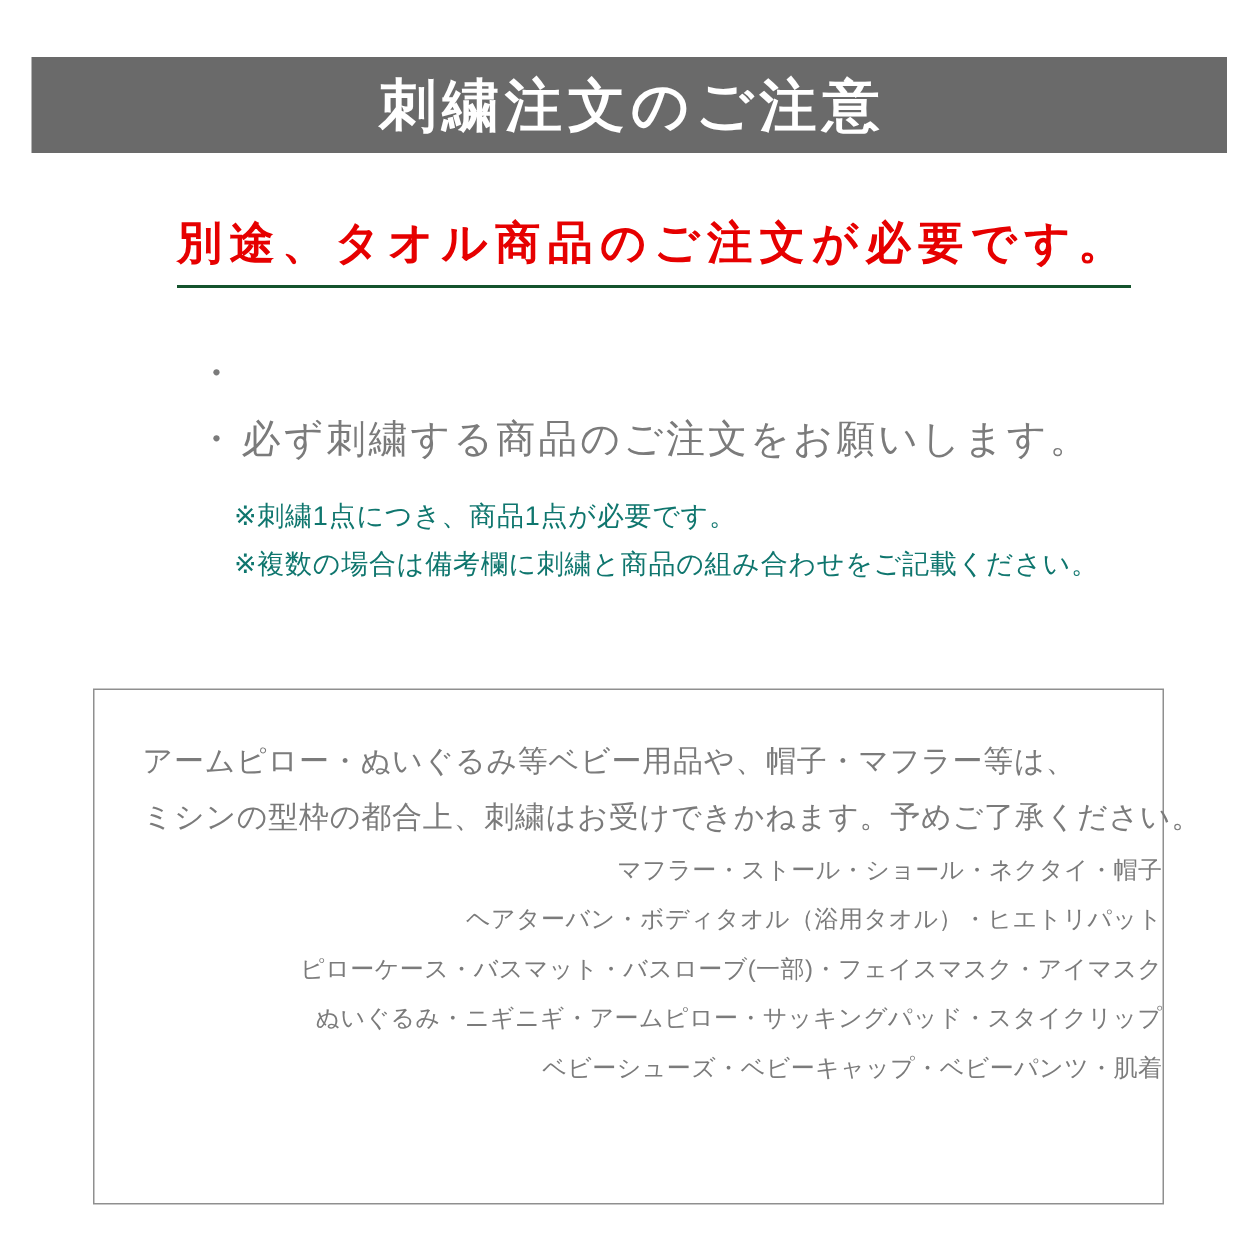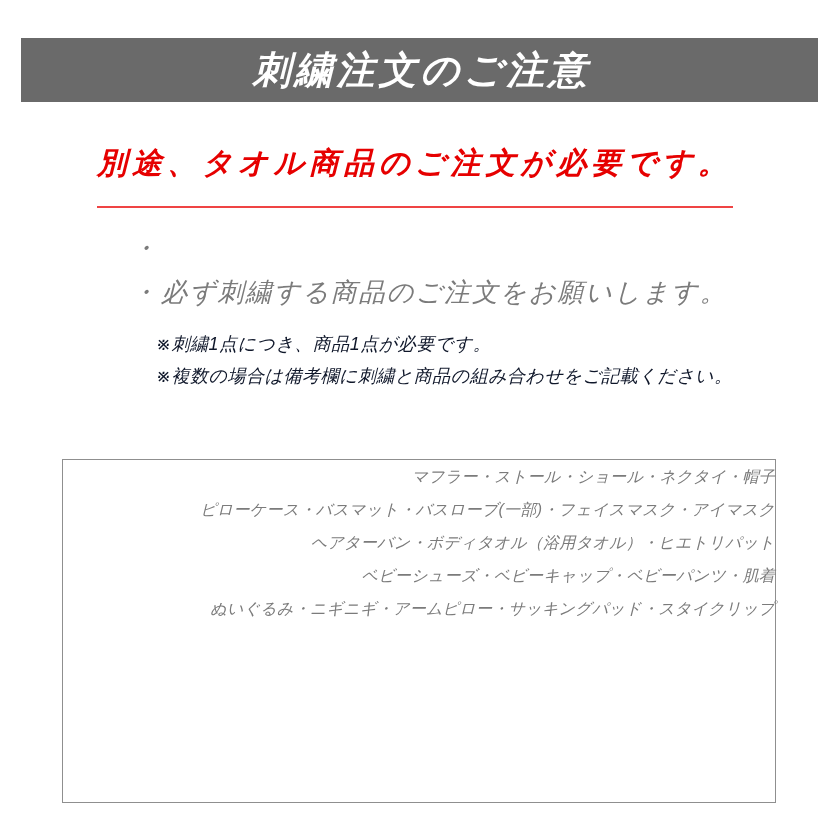--- a/index.html
+++ b/index.html
@@ -4,21 +4,21 @@
 <style>
   html, body { margin: 0; padding: 0; }
   body {
     width: 840px;
     height: 840px;
     background: #ffffff;
     font-family: "Liberation Sans", "DejaVu Sans", sans-serif;
     position: relative;
     overflow: hidden;
   }
-  .canvas { position: absolute; inset: 0; font-style: italic; }
+  .canvas { position: absolute; inset: 0; }
 
   
   .banner {
     position: absolute;
     left: 21px; top: 38px;
     width: 797px; height: 64px;
     background: #6a6a6a;
     display: flex;
     align-items: center;
     justify-content: center;
@@ -29,29 +29,29 @@
     font-size: 38px;
     font-weight: bold;
     letter-spacing: 4px;
     text-indent: 4px;
     white-space: nowrap;
   }
 
   
   .warning-heading {
     position: absolute;
-    left: 97px; top: 144px;
+    left: 118px; top: 144px;
     display: inline-block;
     color: #e60000;
     font-size: 30px;
     font-weight: bold;
     letter-spacing: 5px;
     line-height: 38px;
-    padding-bottom: 24px;
-    border-bottom: 2px solid #ef4444;
+    padding-bottom: 8px;
+    border-bottom: 2px solid #14532d;
     white-space: nowrap;
   }
 
   
   .bullets {
     position: absolute;
     left: 131px; top: 226px;
     color: #7b7b7b;
     font-size: 26px;
     letter-spacing: 2px;
@@ -61,21 +61,21 @@
     align-items: baseline;
     line-height: 44px;
     white-space: nowrap;
   }
   .bullet-row .marker { margin-right: 2px; }
 
   
   .notes {
     position: absolute;
     left: 156px; top: 328px;
-    color: #0f172a;
+    color: #0f766e;
     font-size: 18px;
     letter-spacing: 0.5px;
   }
   .note-line { line-height: 32px; white-space: nowrap; }
 
   
   .info-box {
     position: absolute;
     left: 62px; top: 459px;
     width: 714px; height: 344px;
@@ -124,22 +124,26 @@
       <span>必ず刺繍する商品のご注文をお願いします。</span>
     </div>
   </div>
 
   <div class="notes">
     <div class="note-line">※刺繍1点につき、商品1点が必要です。</div>
     <div class="note-line">※複数の場合は備考欄に刺繍と商品の組み合わせをご記載ください。</div>
   </div>
 
   <section class="info-box">
+    <div class="info-intro">
+      <div class="info-intro-line">アームピロー・ぬいぐるみ等ベビー用品や、帽子・マフラー等は、</div>
+      <div class="info-intro-line">ミシンの型枠の都合上、刺繍はお受けできかねます。予めご了承ください。</div>
+    </div>
     <div class="excluded-list">
       <div class="excluded-item">マフラー・ストール・ショール・ネクタイ・帽子</div>
+      <div class="excluded-item">ヘアターバン・ボディタオル（浴用タオル）・ヒエトリパット</div>
       <div class="excluded-item">ピローケース・バスマット・バスローブ(一部)・フェイスマスク・アイマスク</div>
-      <div class="excluded-item">ヘアターバン・ボディタオル（浴用タオル）・ヒエトリパット</div>
+      <div class="excluded-item">ぬいぐるみ・ニギニギ・アームピロー・サッキングパッド・スタイクリップ</div>
       <div class="excluded-item">ベビーシューズ・ベビーキャップ・ベビーパンツ・肌着</div>
-      <div class="excluded-item">ぬいぐるみ・ニギニギ・アームピロー・サッキングパッド・スタイクリップ</div>
     </div>
   </section>
 
 </div>
 
 </body></html>

